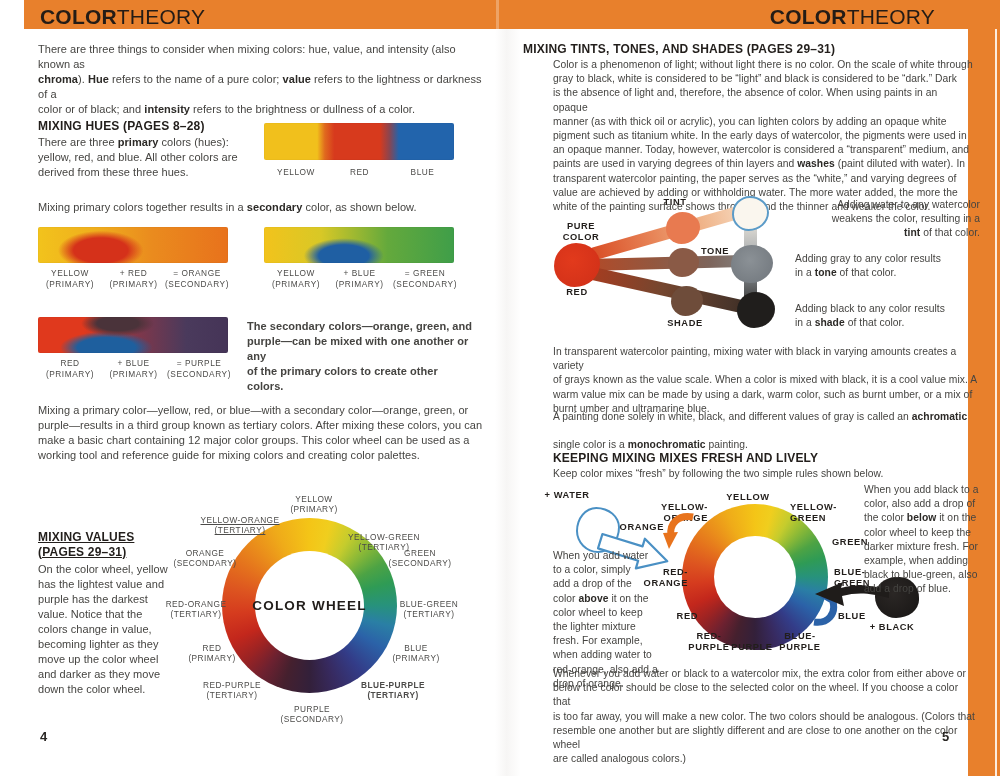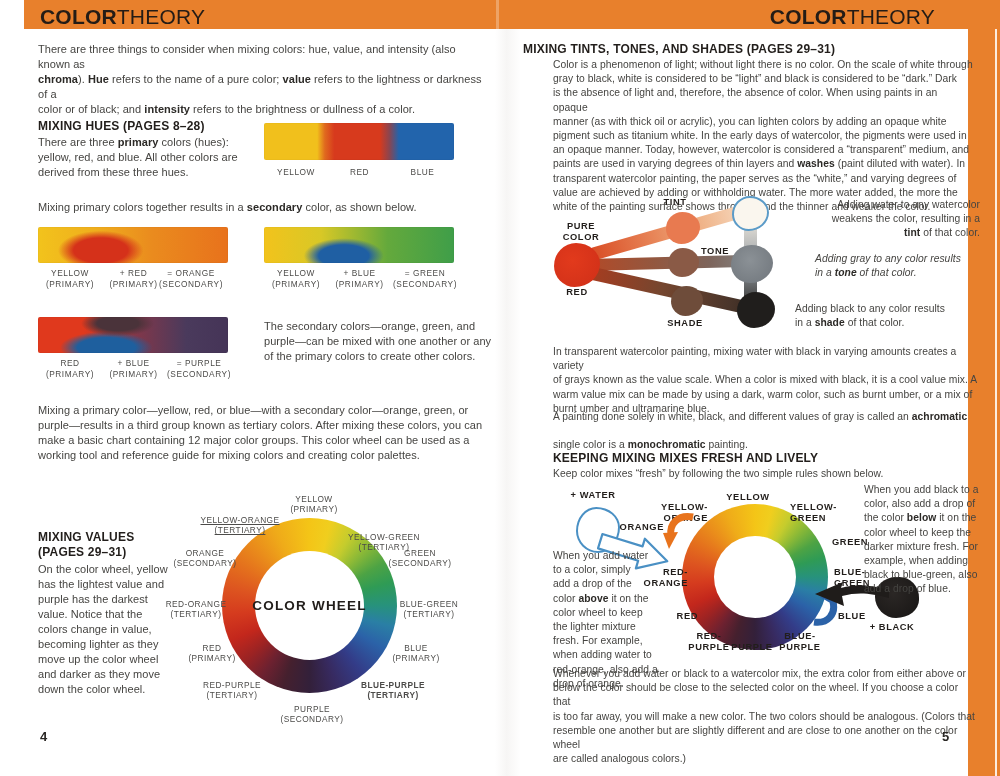--- a/index.html
+++ b/index.html
@@ -49,42 +49,42 @@
   <div class="abs cap" style="left:328px;top:167px;width:63px;">RED</div>
   <div class="abs cap" style="left:391px;top:167px;width:63px;">BLUE</div>
 
   <div class="abs body-text" style="left:38px;top:200px;width:450px;"><span>Mixing primary colors together results in a </span><b>secondary</b><span> color, as shown below.</span></div>
 
   <div class="abs swatch" style="left:38px;top:227px;width:190px;height:36px;border-radius:2px;
               background:radial-gradient(ellipse 52px 24px at 33% 65%,#D5311A 0%,#D5311A 52%,rgba(213,49,26,0) 82%),
                          linear-gradient(90deg,#F2C31C 0%,#EFAE1D 30%,#EA8B1E 60%,#E8721C 100%);"></div>
   <div class="abs cap" style="left:38px;top:268px;width:64px;"><span>YELLOW</span><br><span>(PRIMARY)</span></div>
   <div class="abs cap" style="left:102px;top:268px;width:63px;"><span>+ RED</span><br><span>(PRIMARY)</span></div>
-  <div class="abs cap" style="left:157px;top:268px;width:68px;"><span>= ORANGE</span><br><span>(SECONDARY)</span></div>
+  <div class="abs cap" style="left:163px;top:268px;width:68px;"><span>= ORANGE</span><br><span>(SECONDARY)</span></div>
 
   <div class="abs swatch" style="left:264px;top:227px;width:190px;height:36px;border-radius:2px;
               background:radial-gradient(ellipse 50px 22px at 42% 80%,#1F5FA3 0%,#1F5FA3 50%,rgba(31,95,163,0) 80%),
                          linear-gradient(90deg,#F2C31C 0%,#D8C826 30%,#64A93C 65%,#3F9E49 100%);"></div>
   <div class="abs cap" style="left:264px;top:268px;width:64px;"><span>YELLOW</span><br><span>(PRIMARY)</span></div>
   <div class="abs cap" style="left:328px;top:268px;width:63px;"><span>+ BLUE</span><br><span>(PRIMARY)</span></div>
   <div class="abs cap" style="left:391px;top:268px;width:68px;"><span>= GREEN</span><br><span>(SECONDARY)</span></div>
 
   <div class="abs swatch" style="left:38px;top:317px;width:190px;height:36px;border-radius:2px;
               background:radial-gradient(ellipse 46px 16px at 42% 18%,#4A333A 0%,#4A333A 45%,rgba(74,51,58,0) 80%),
                          radial-gradient(ellipse 58px 20px at 36% 85%,#1E5F9E 0%,#1E5F9E 50%,rgba(30,95,158,0) 80%),
                          linear-gradient(90deg,#E0391D 0%,#E0391D 24%,#81374A 52%,#4A3A5C 78%,#453457 100%);"></div>
   <div class="abs cap" style="left:38px;top:358px;width:64px;"><span>RED</span><br><span>(PRIMARY)</span></div>
   <div class="abs cap" style="left:102px;top:358px;width:63px;"><span>+ BLUE</span><br><span>(PRIMARY)</span></div>
   <div class="abs cap" style="left:165px;top:358px;width:68px;"><span>= PURPLE</span><br><span>(SECONDARY)</span></div>
 
-  <div class="abs body-text" style="left:264px;top:319px;width:230px;"><span>The secondary colors—orange, green, and</span><br><span>purple—can be mixed with one another or any</span><br><span>of the primary colors to create other colors.</span></div>
+  <div class="abs body-text" style="left:247px;top:319px;width:230px;font-weight:bold;"><span>The secondary colors—orange, green, and</span><br><span>purple—can be mixed with one another or any</span><br><span>of the primary colors to create other colors.</span></div>
 
   <div class="abs body-text" style="left:38px;top:403px;width:450px;"><span>Mixing a primary color—yellow, red, or blue—with a secondary color—orange, green, or</span><br><span>purple—results in a third group known as tertiary colors. After mixing these colors, you can</span><br><span>make a basic chart containing 12 major color groups. This color wheel can be used as a</span><br><span>working tool and reference guide for mixing colors and creating color palettes.</span></div>
 
-  <div class="abs sec-h" style="left:38px;top:530px;"><span>MIXING VALUES</span><br><span>(PAGES 29–31)</span></div>
+  <div class="abs sec-h" style="left:38px;top:530px;text-decoration:underline;"><span>MIXING VALUES</span><br><span>(PAGES 29–31)</span></div>
   <div class="abs body-text" style="left:38px;top:562px;width:175px;"><span>On the color wheel, yellow</span><br><span>has the lightest value and</span><br><span>purple has the darkest</span><br><span>value. Notice that the</span><br><span>colors change in value,</span><br><span>becoming lighter as they</span><br><span>move up the color wheel</span><br><span>and darker as they move</span><br><span>down the color wheel.</span></div>
 
   <div class="abs ring" style="left:222px;top:518px;width:175px;height:175px;
               background:conic-gradient(from 0deg,#f4c517 0deg,#f0ce1e 14deg,#c5cc2d 30deg,#8eba36 44deg,#4da344 60deg,#2f9b55 74deg,#27927c 90deg,#2a7fa5 104deg,#2b62a8 120deg,#333c88 142deg,#372a60 162deg,#33203a 180deg,#45202e 198deg,#6d2130 214deg,#9c2323 230deg,#c3271c 246deg,#d53b1e 264deg,#dd5420 282deg,#e4701d 300deg,#ea8e1b 318deg,#efab19 336deg,#f4c517 360deg);">
     <div class="abs ring" style="left:33px;top:33px;width:109px;height:109px;background:#fff;"></div>
     <div class="abs" style="left:0;top:80px;width:175px;text-align:center;font-size:13.5px;font-weight:bold;color:#221e1b;letter-spacing:1.2px;">COLOR WHEEL</div>
   </div>
 
   <div class="abs wlabel" style="left:254px;top:494px;width:120px;"><span>YELLOW</span><br><span>(PRIMARY)</span></div>
   <div class="abs wlabel" style="left:180px;top:515px;width:120px;text-decoration:underline;"><span>YELLOW-ORANGE</span><br><span>(TERTIARY)</span></div>
@@ -125,30 +125,30 @@
   <div class="abs" style="left:744px;top:213px;width:13px;height:100px;background:linear-gradient(180deg,#f3ede2,#9aa0a5 50%,#23211f 100%);"></div>
   <div class="abs blob" style="left:732px;top:196px;width:37px;height:35px;background:#faf6ee;border:2px solid #5b9bc8;box-sizing:border-box;"></div>
   <div class="abs blob" style="left:731px;top:245px;width:42px;height:38px;background:radial-gradient(circle at 45% 40%,#8b9196,#6f757b);"></div>
   <div class="abs blob" style="left:737px;top:292px;width:38px;height:36px;background:#201e1c;"></div>
 
   <div class="abs diag-lbl" style="left:650px;top:197px;width:50px;">TINT</div>
   <div class="abs diag-lbl" style="left:690px;top:246px;width:50px;">TONE</div>
   <div class="abs diag-lbl" style="left:658px;top:318px;width:54px;">SHADE</div>
 
   <div class="abs body-sm" style="left:795px;top:198px;width:185px;text-align:right;"><span>Adding water to any watercolor</span><br><span>weakens the color, resulting in a</span><br><span></span><b>tint</b><span> of that color.</span></div>
-  <div class="abs body-sm" style="left:815px;top:252px;width:185px;font-style:italic;"><span>Adding gray to any color results</span><br><span>in a </span><b>tone</b><span> of that color.</span></div>
+  <div class="abs body-sm" style="left:795px;top:252px;width:185px;"><span>Adding gray to any color results</span><br><span>in a </span><b>tone</b><span> of that color.</span></div>
   <div class="abs body-sm" style="left:795px;top:302px;width:185px;"><span>Adding black to any color results</span><br><span>in a </span><b>shade</b><span> of that color.</span></div>
 
   <div class="abs body-sm" style="left:553px;top:345px;width:425px;"><span>In transparent watercolor painting, mixing water with black in varying amounts creates a variety</span><br><span>of grays known as the value scale. When a color is mixed with black, it is a cool value mix. A</span><br><span>warm value mix can be made by using a dark, warm color, such as burnt umber, or a mix of</span><br><span>burnt umber and ultramarine blue.</span></div>
   <div class="abs body-sm" style="left:553px;top:402px;width:425px;margin-top:8px;"><span>A painting done solely in white, black, and different values of gray is called an </span><b>achromatic</b><span></span><br><br><span>single color is a </span><b>monochromatic</b><span> painting.</span></div>
 
   <div class="abs sec-h" style="left:553px;top:451px;">KEEPING MIXING MIXES FRESH AND LIVELY</div>
   <div class="abs body-sm" style="left:553px;top:467px;width:420px;"><span>Keep color mixes “fresh” by following the two simple rules shown below.</span></div>
 
-  <div class="abs diag-lbl" style="left:553px;top:490px;width:80px;">+ WATER</div>
+  <div class="abs diag-lbl" style="left:527px;top:490px;width:80px;">+ WATER</div>
   <div class="abs" style="left:576px;top:507px;width:44px;height:46px;background:#fff;border:2px solid #4a90c4;box-sizing:border-box;
               border-radius:46% 54% 50% 50% / 52% 44% 56% 48%;"></div>
   <svg class="abs" width="82" height="48" viewBox="0 0 82 48" style="left:604px;top:522px;transform:rotate(17deg);transform-origin:left top;">
     <path d="M2 12 L44 12 L44 4 L72 19 L44 35 L44 27 L2 27 Z" fill="#ffffff" stroke="#4a90c4" stroke-width="2.2" stroke-linejoin="round"></path>
   </svg>
 
   <div class="abs ring" style="left:682px;top:504px;width:146px;height:146px;
               background:conic-gradient(from 0deg,#f4c517 0deg,#f0ce1e 14deg,#c5cc2d 30deg,#8eba36 44deg,#4da344 60deg,#2f9b55 74deg,#27927c 90deg,#2a7fa5 104deg,#2b62a8 120deg,#333c88 142deg,#372a60 162deg,#33203a 180deg,#45202e 198deg,#6d2130 214deg,#9c2323 230deg,#c3271c 246deg,#d53b1e 264deg,#dd5420 282deg,#e4701d 300deg,#ea8e1b 318deg,#efab19 336deg,#f4c517 360deg);">
     <div class="abs ring" style="left:32px;top:32px;width:82px;height:82px;background:#fff;"></div>
   </div>

